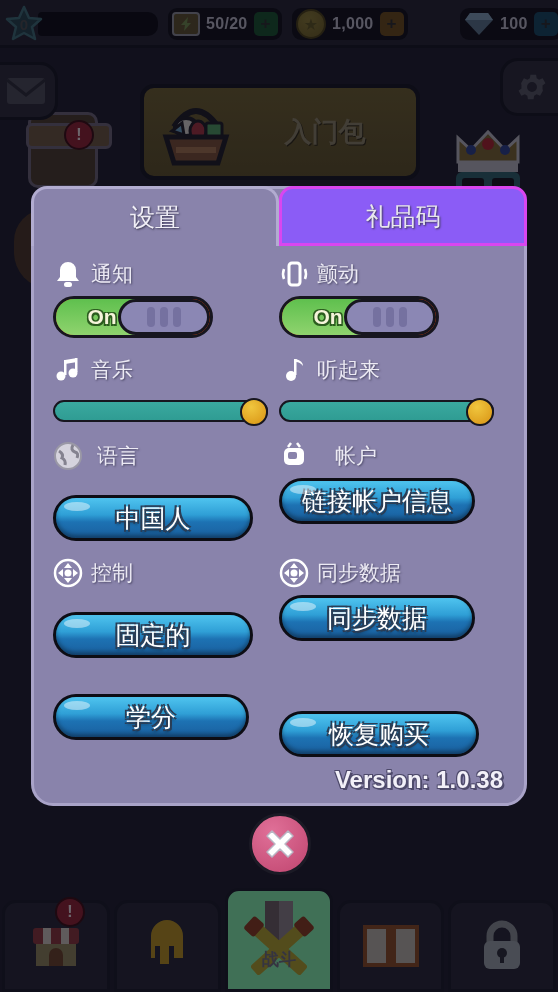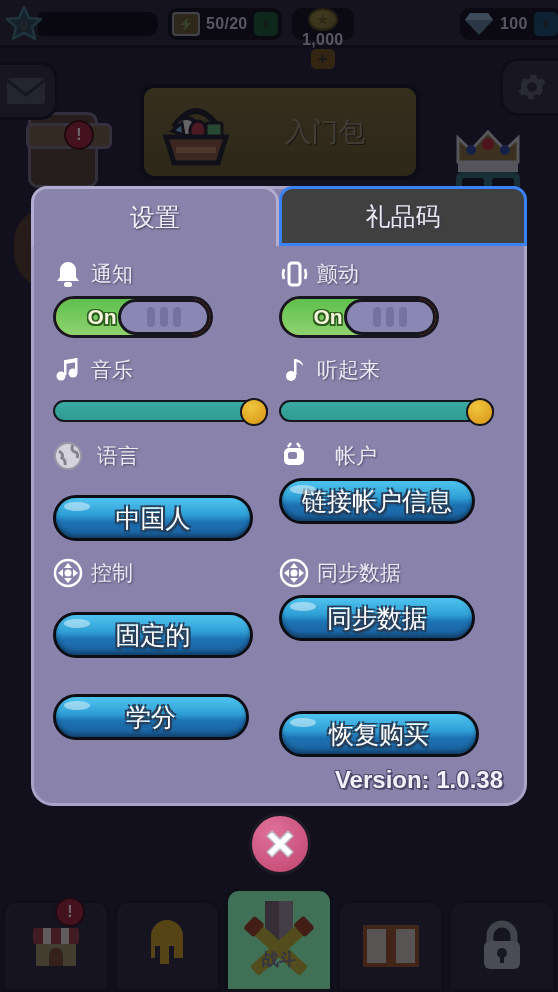--- a/index.html
+++ b/index.html
@@ -22,21 +22,21 @@
   .xp-star span{position:absolute;left:0;top:0;width:40px;height:40px;display:flex;align-items:center;justify-content:center;
     font-size:15px;font-weight:bold;color:#4a4a4a;}
   .xp-bar { position:absolute; left:38px; top:12px; width:120px; height:24px; background:#0c0b13;
     border-radius:4px 10px 10px 4px; z-index:2;}
 
   .res { position:absolute; top:8px; height:32px; background:#100f18; border-radius:9px;
     display:flex; align-items:center; padding:0 4px; z-index:3; }
   .res .val { color:#b9b6c4; font-weight:bold; font-size:16px; margin:0 6px; letter-spacing:.3px;}
   .res .plus { width:24px;height:24px;border-radius:5px;display:flex;align-items:center;justify-content:center;
     font-size:17px;font-weight:bold;color:#2a2a2a;}
-  .res-energy{left:168px;} .res-gold{left:292px;flex-direction:column;} .res-gem{left:460px;}
+  .res-energy{left:168px;} .res-gold{left:292px;} .res-gem{left:460px;}
   .ic-energy{width:28px;height:24px;border-radius:4px;background:#5c4e2c;border:2px solid #8c8c94;
     display:flex;align-items:center;justify-content:center;}
   .ic-gold{width:30px;height:30px;border-radius:50%;background:radial-gradient(circle at 38% 32%,#8a7a32,#6b5c21);
     border:2px solid #4a3f16;display:flex;align-items:center;justify-content:center;color:#5e5421;font-size:16px;}
   .ic-gem{width:30px;height:26px;}
 
   
   .sidebtn{position:absolute;width:64px;height:58px;background:#2a2936;border:3px solid #15141f;z-index:3;
     display:flex;align-items:center;justify-content:center;}
   .btn-mail{left:-6px;top:62px;border-radius:0 18px 18px 0;}
@@ -49,37 +49,37 @@
   .bag-prop{left:14px;top:210px;width:74px;height:78px;background:#4a3424;border-radius:40% 40% 46% 46%;}
   .king-prop{right:24px;top:120px;width:92px;height:86px;}
   .badge{position:absolute;width:30px;height:30px;border-radius:50%;background:#8f2030;border:2px solid #3a0c12;
     color:#e8d9dc;font-weight:bold;font-size:16px;display:flex;align-items:center;justify-content:center;z-index:4;}
 
   
   .pack{position:absolute;left:140px;top:84px;width:280px;height:96px;border-radius:14px;
     background:linear-gradient(180deg,#6e5f2e,#5c4f26);border:4px solid #15141f;z-index:3;
     display:flex;align-items:center;padding-left:10px;}
   .pack .basket{width:84px;height:70px;}
-  .pack .ptxt{flex:1;text-align:center;font-size:27px;color:#8b8064;font-weight:normal;
+  .pack .ptxt{flex:1;text-align:center;font-size:27px;color:#8b8064;font-weight:bold;
     text-shadow:1px 1px 0 #2d2714;padding-right:4px;}
 
   
   .bottomnav{position:absolute;left:0;bottom:0;width:558px;height:104px;z-index:3;display:flex;align-items:flex-end;}
   .navitem{position:relative;flex:1;height:92px;margin:0 2px;background:#262533;border:3px solid #1a1926;
     border-radius:14px 14px 0 0;display:flex;flex-direction:column;align-items:center;justify-content:center;}
   .navitem.active{height:104px;background:#86efac;font-family:Liberation Serif, serif;}
   .navlabel{font-size:17px;color:#6e6c7b;font-weight:bold;position:absolute;bottom:18px;}
 
   
   .dialog{position:absolute;left:31px;top:186px;width:496px;height:620px;background:#8983ab;
     border:3px solid #a9a3c8;border-radius:22px;z-index:10;}
   .tabs{position:absolute;left:31px;top:186px;width:496px;height:60px;z-index:11;display:flex;}
   .tab{width:248px;height:60px;display:flex;align-items:center;justify-content:center;
     font-size:25px;color:#f0eef6;text-shadow:1px 1px 2px #3a3750;}
-  .tab.inactive{background:#404040;border:3px solid #3b82f6;border-radius:14px 14px 0 0;color:#e8e6ee;font-family:Liberation Serif, serif;}
+  .tab.inactive{background:#8b5cf6;border:3px solid #d946ef;border-radius:14px 14px 0 0;color:#e8e6ee;font-family:Liberation Serif, serif;}
   .tab.active{background:#8983ab;border:3px solid #b2acd0;border-bottom:none;border-radius:16px 16px 0 0;position:relative;z-index:2;}
 
   .dbody{position:absolute;left:31px;top:244px;width:496px;height:562px;z-index:12;padding:12px 22px;}
   .row{display:flex;}
   .col{width:50%;}
   .lbl{display:flex;align-items:center;gap:8px;height:36px;}
   .lbl .t{font-size:21px;color:#eceaf4;text-shadow:1px 1px 2px #4a4765;}
   .ic{width:30px;height:30px;display:flex;align-items:center;justify-content:center;}
 
   

